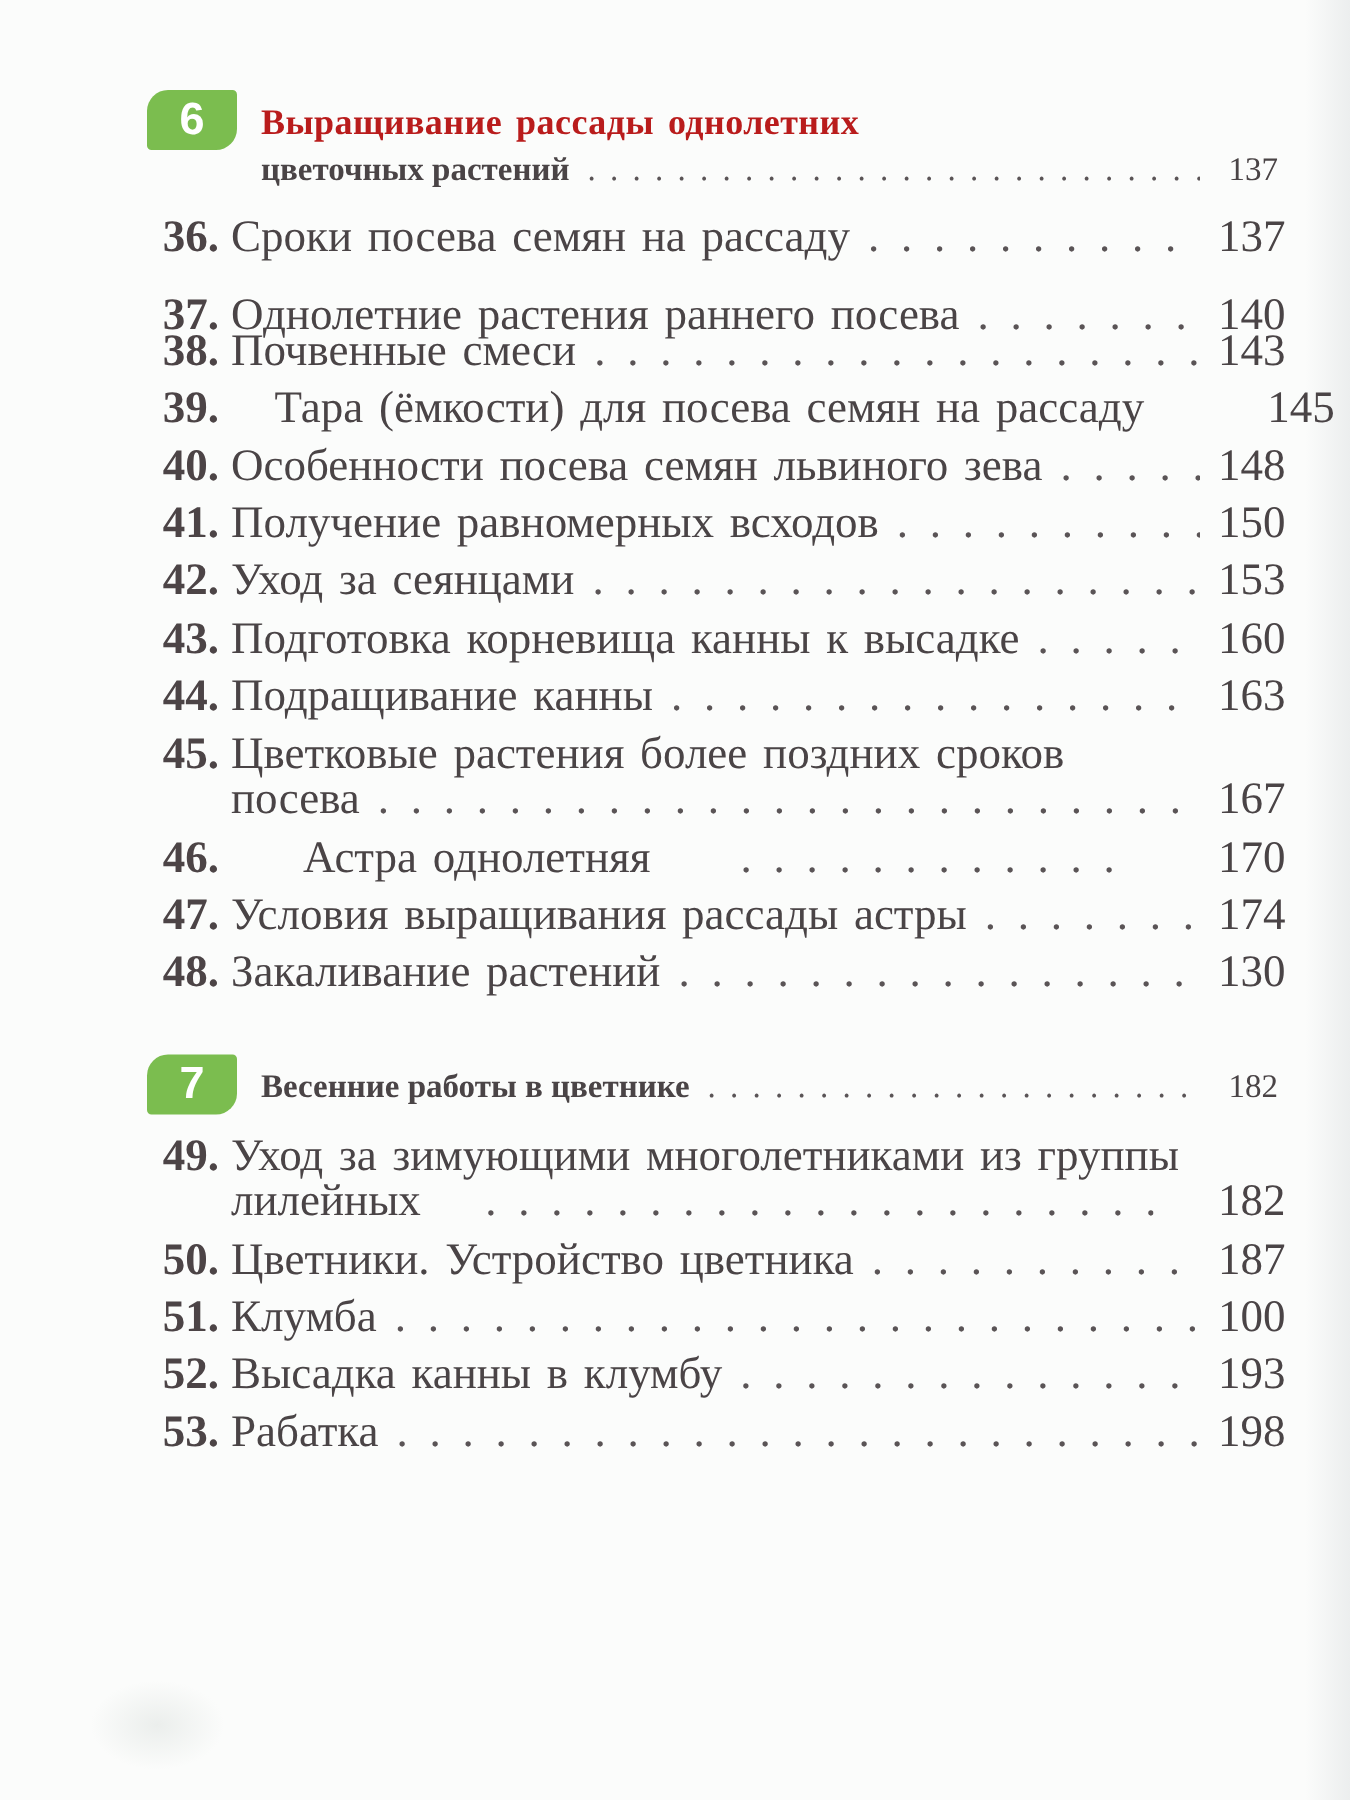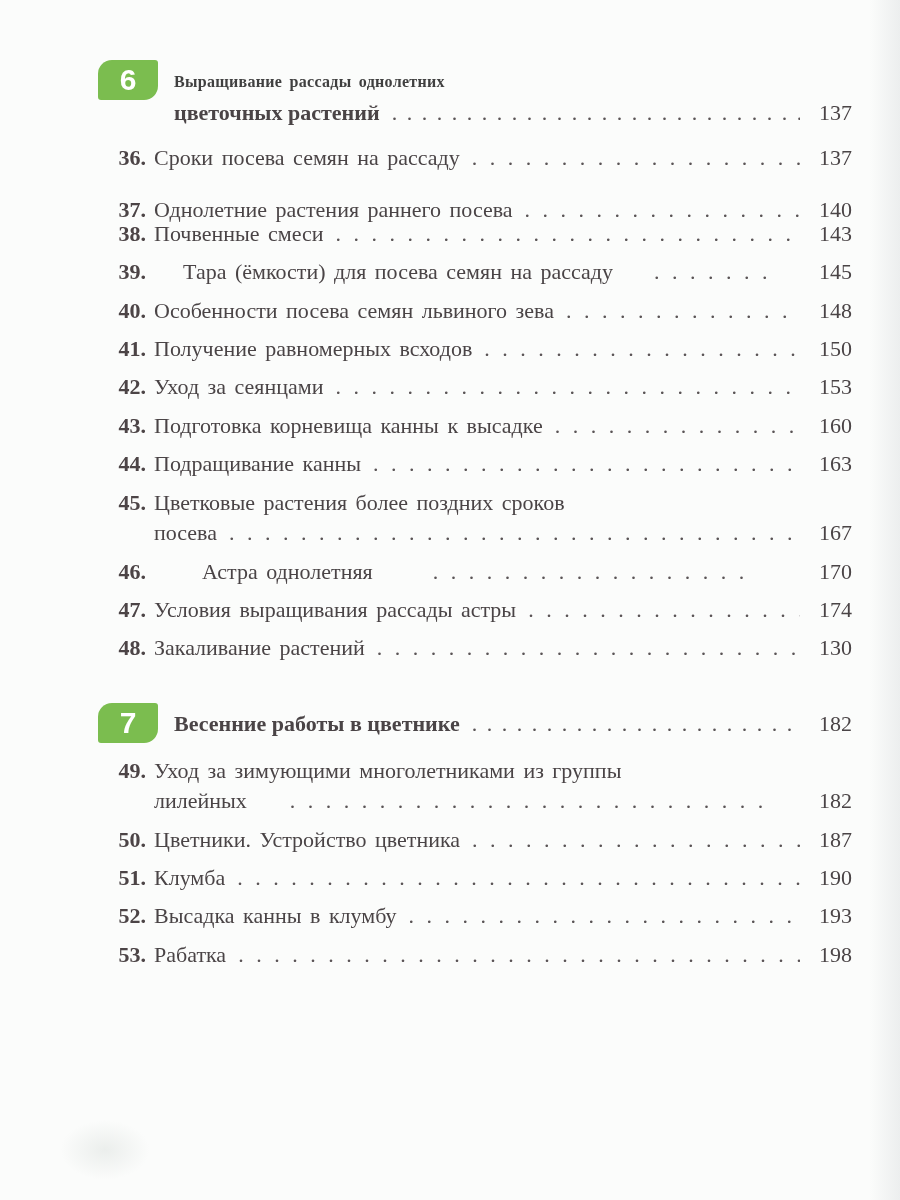--- a/index.html
+++ b/index.html
@@ -49,30 +49,30 @@
     font-weight: bold;
     font-size: 30px;
     line-height: 40px;
     text-align: center;
   }
   .chapter-title {
     position: absolute;
     left: 76px;
     right: 0;
     font-weight: bold;
-    font-size: 16px;
-    color: #404040;
+    font-size: 24px;
+    color: #b91c1c;
     letter-spacing: 0.3px;
     word-spacing: 3px;
   }
   .row {
     position: absolute;
     left: 98px;
     width: 754px;
-    font-size: 22px;
+    font-size: 30px;
     line-height: 26px;
     height: 26px;
     display: flex;
     align-items: baseline;
     word-spacing: 3px;
   }
   .num {
     width: 48px;
     font-weight: bold;
     text-align: right;
@@ -239,21 +239,21 @@
   <div class="row" style="top:827px;">
     <span class="num">50.</span>
     <span class="label">Цветники. Устройство цветника</span>
     <span class="dots"></span>
     <span class="page">187</span>
   </div>
   <div class="row" style="top:865px;">
     <span class="num">51.</span>
     <span class="label">Клумба</span>
     <span class="dots"></span>
-    <span class="page">190</span>
+    <span class="page">100</span>
   </div>
   <div class="row" style="top:903px;">
     <span class="num">52.</span>
     <span class="label">Высадка канны в клумбу</span>
     <span class="dots"></span>
     <span class="page">193</span>
   </div>
   <div class="row" style="top:942px;">
     <span class="num">53.</span>
     <span class="label">Рабатка</span>

